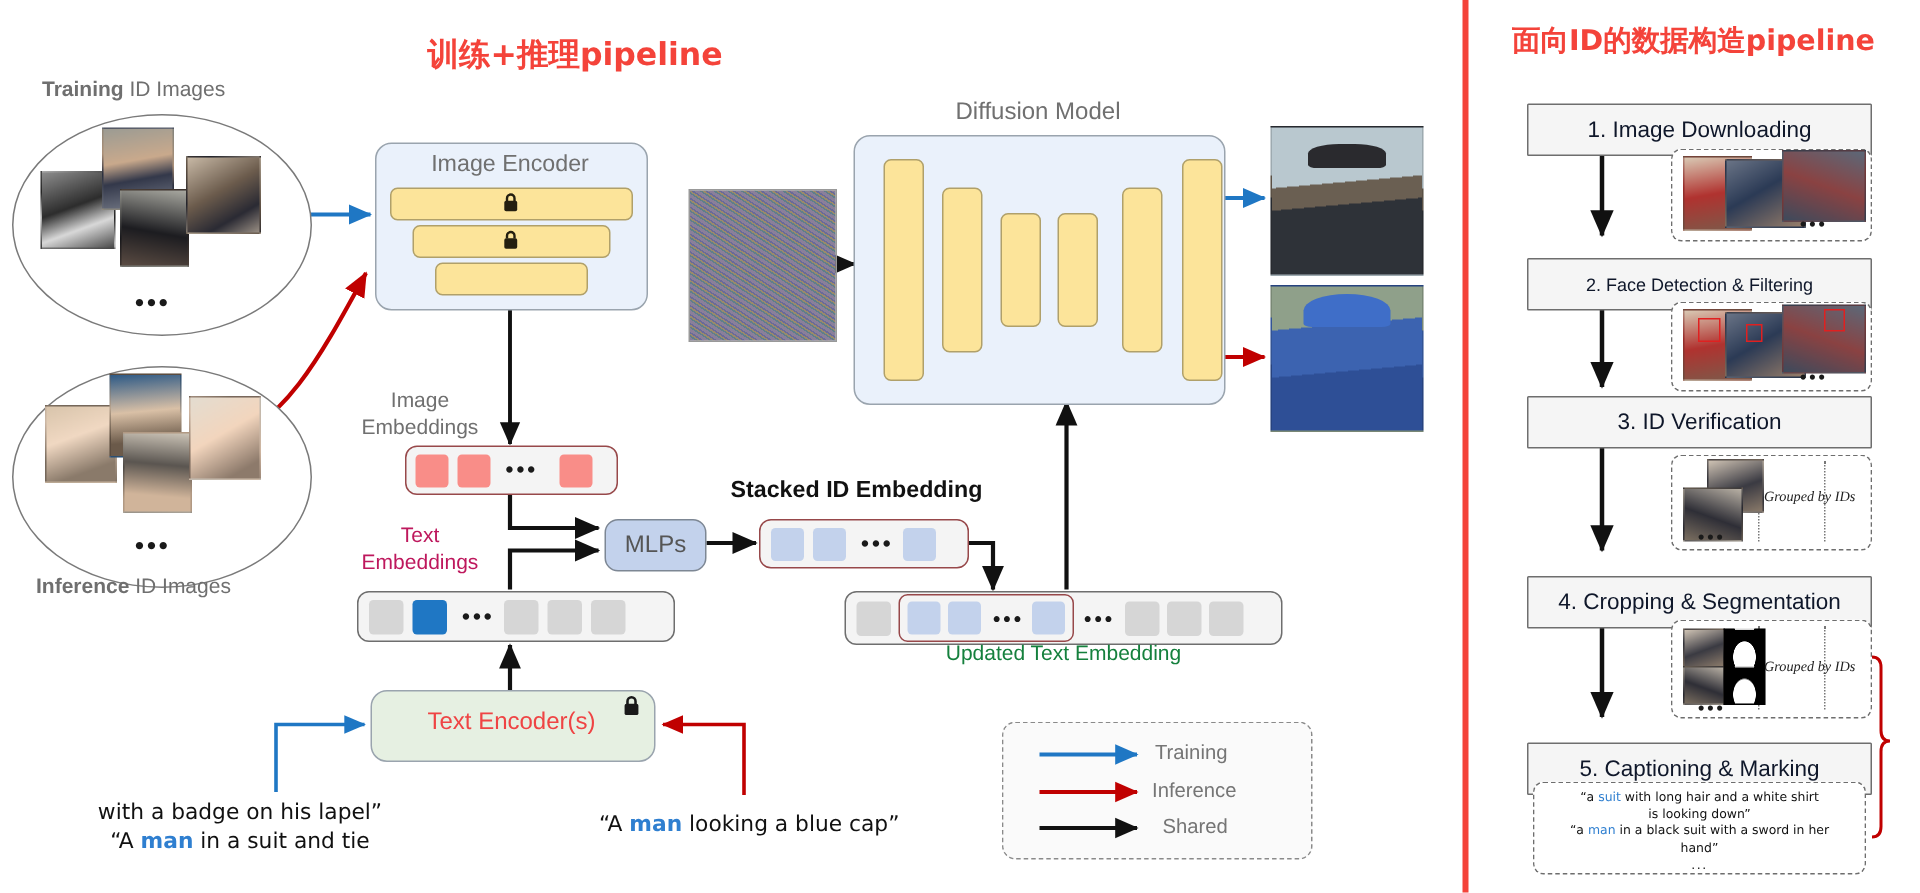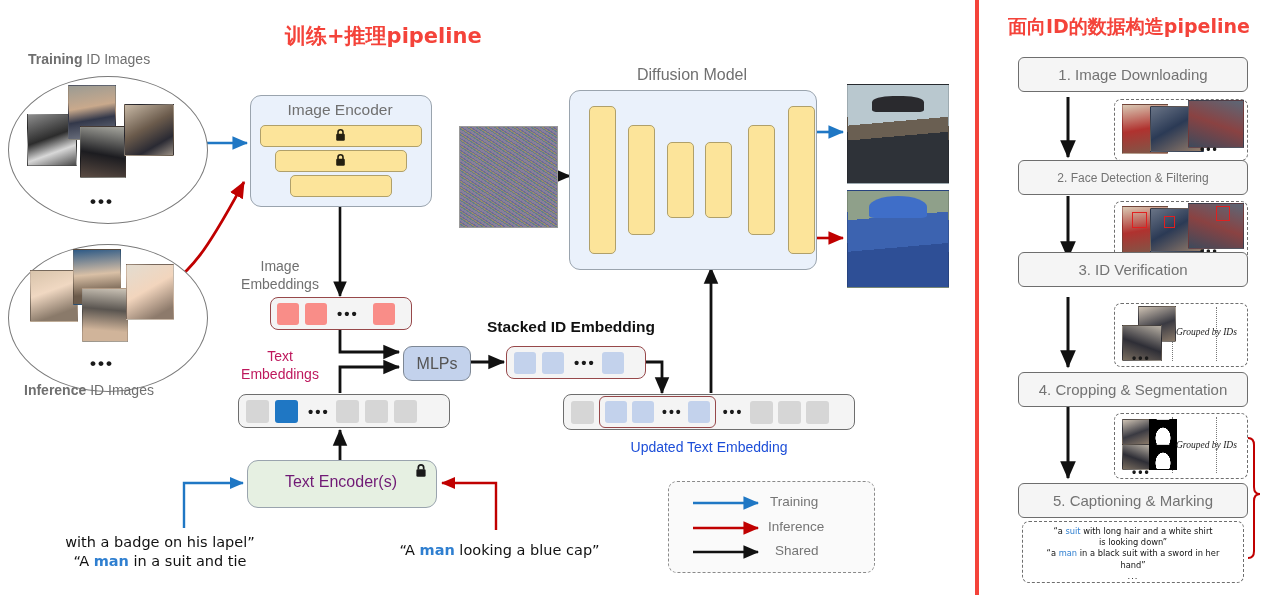--- a/index.html
+++ b/index.html
@@ -35,22 +35,22 @@
   .noise{background:
       repeating-linear-gradient(33deg,#8a7f9a 0 2px,#5f7f8a 2px 3px,#9a8a6a 3px 4px,#6a6a9a 4px 5px),
       repeating-linear-gradient(117deg,rgba(200,80,80,.5) 0 2px,rgba(60,140,90,.5) 2px 4px,rgba(90,90,200,.5) 4px 6px);
       border:1px solid #999;}
 
   
   svg.ovl{position:absolute;left:0;top:0;width:1280px;height:595px;pointer-events:none;}
 
   
   .redbar{background:#f4433a;}
-  .stepbox{background:#f5f5f5;border:1.6px solid #6e6e6e;border-radius:6px;
-           display:flex;align-items:center;justify-content:center;color:#737373;}
+  .stepbox{background:#f5f5f5;border:1.6px solid #6e6e6e;border-radius:1px;
+           display:flex;align-items:center;justify-content:center;color:#0f172a;margin-top:12px;}
   .thumbbox{border:1.5px dashed #6e6e6e;border-radius:7px;background:#fff;}
   .dotted{border-left:1.5px dotted #777;}
   .grp{font-style:italic;font-size:9.5px;color:#222;font-family:"Liberation Serif",serif;}
   .capbox{border:1.5px dashed #6e6e6e;border-radius:7px;background:#fff;
           font-size:8.3px;color:#111;text-align:center;line-height:1.35;
           font-family:"DejaVu Sans","Liberation Sans",sans-serif;}
   .kw{color:#2f7fd0;}
 
   .prompt{font-size:14.5px;color:#111;text-align:center;line-height:1.3;
           font-family:"DejaVu Sans","Liberation Sans",sans-serif;}
@@ -183,24 +183,24 @@
     <div class="cell c-blue" style="width:22px;height:22px;margin-right:5px;"></div>
     <div class="cell c-blue" style="width:22px;height:22px;margin-right:3px;"></div>
     <div class="dot3" style="font-size:14px;margin:0 5px;">•••</div>
     <div class="cell c-blue" style="width:22px;height:22px;"></div>
   </div>
   <div class="dot3" style="font-size:14px;margin:0 7px;">•••</div>
   <div class="cell c-gray" style="width:23px;height:23px;margin-right:5px;"></div>
   <div class="cell c-gray" style="width:23px;height:23px;margin-right:5px;"></div>
   <div class="cell c-gray" style="width:23px;height:23px;"></div>
 </div>
-<div class="abs" style="left:563px;top:439px;width:292px;text-align:center;font-size:14px;color:#1d4ed8;">Updated Text Embedding</div>
+<div class="abs" style="left:563px;top:427px;width:292px;text-align:center;font-size:14px;color:#15803d;">Updated Text Embedding</div>
 
 <div class="abs greenbox" style="left:247px;top:460px;width:188px;height:46px;"></div>
-<div class="abs" style="left:247px;top:473px;width:188px;text-align:center;font-size:16px;color:#701a75;">Text Encoder(s)</div>
+<div class="abs" style="left:247px;top:473px;width:188px;text-align:center;font-size:16px;color:#ef4444;">Text Encoder(s)</div>
 <svg class="abs" style="left:414px;top:463px;" width="14" height="15" viewBox="0 0 13 14">
   <path d="M4 6 V4.2 a2.5 2.5 0 0 1 5 0 V6" stroke="#1a1a1a" stroke-width="1.6" fill="none"></path>
   <rect x="2.2" y="5.8" width="8.6" height="7" rx="1.2" fill="#1a1a1a"></rect>
 </svg>
 
 <div class="abs prompt" style="left:30px;top:533px;width:260px;">
   <div>with a badge on his lapel”</div>
   <div>
     <span>“A </span><span class="kw" style="font-weight:bold">man</span><span> in a suit and tie</span>
   </div>

